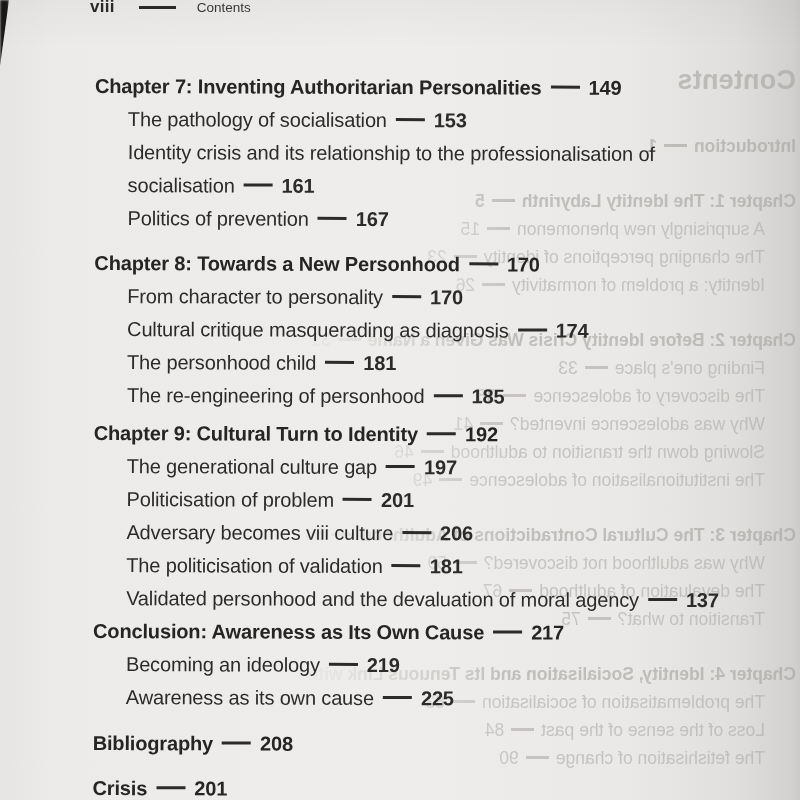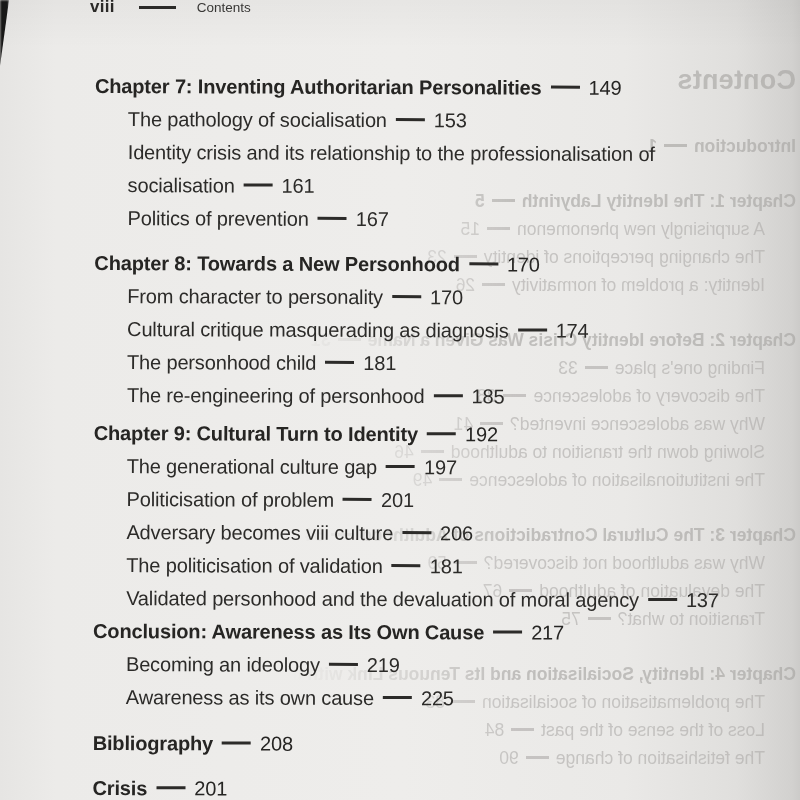--- a/index.html
+++ b/index.html
@@ -19,21 +19,21 @@
   .hdash{width:37px;height:3px;background:#2b2a28;margin:0 21px 0 24px;}
   .htitle{font-size:13.5px;color:#383735;}
 
   
   .toc{position:absolute;left:0;top:0;width:800px;height:800px;transform:rotate(0.2deg);transform-origin:95px 80px;}
   .sec{position:absolute;left:95px;width:655px;}
   .row{line-height:33px;font-size:20px;color:#2c2b29;letter-spacing:-0.15px;}
   .row .t{white-space:pre-wrap;}
   .head{font-weight:bold;color:#262523;}
   .sub{padding-left:33px;}
-  .pg{font-weight:normal;}
+  .pg{font-weight:bold;}
   .dash{display:inline-block;width:29px;height:3px;background:#2c2b29;margin:0 9px 5px 9px;vertical-align:middle;}
 
   
   .ghost-wrap{position:absolute;top:60px;right:4px;width:560px;height:740px;overflow:hidden;
     -webkit-mask-image:linear-gradient(to left,#000 50%,transparent 90%);
     mask-image:linear-gradient(to left,#000 50%,transparent 90%);}
   .ghost{transform:scaleX(-1);color:#aeacaa;opacity:.62;filter:blur(0.55px);font-size:17.5px;}
   .gtitle{font-size:27px;font-weight:bold;line-height:40px;margin-bottom:32px;color:#a5a3a1;letter-spacing:.2px;}
   .grow{line-height:28px;white-space:nowrap;}
   .grow.gap{margin-top:27px;}

